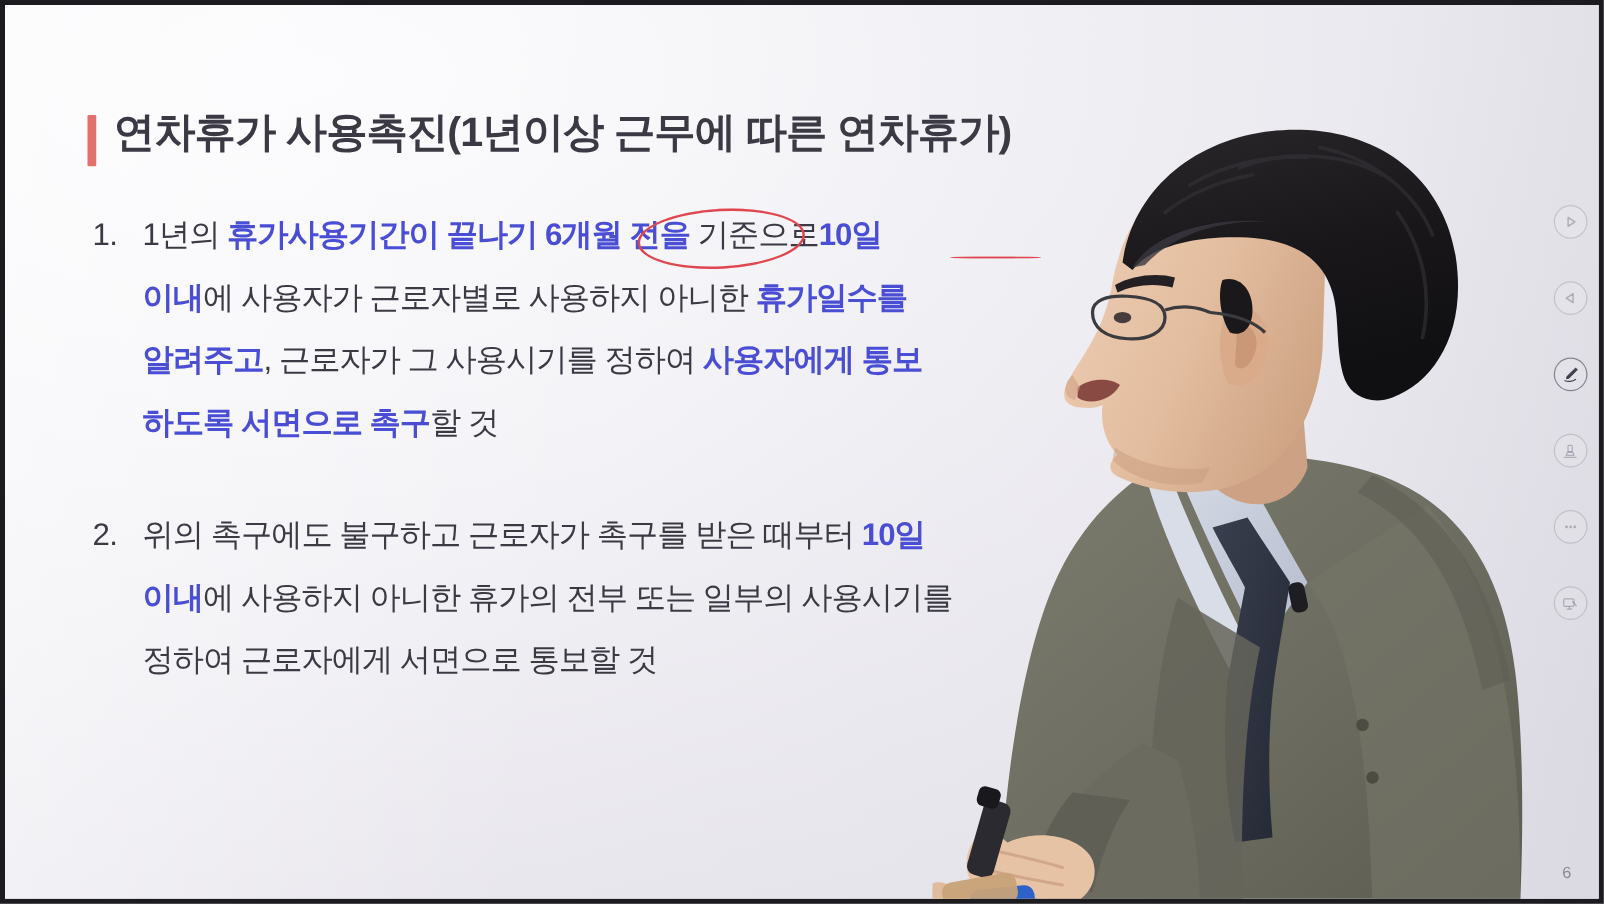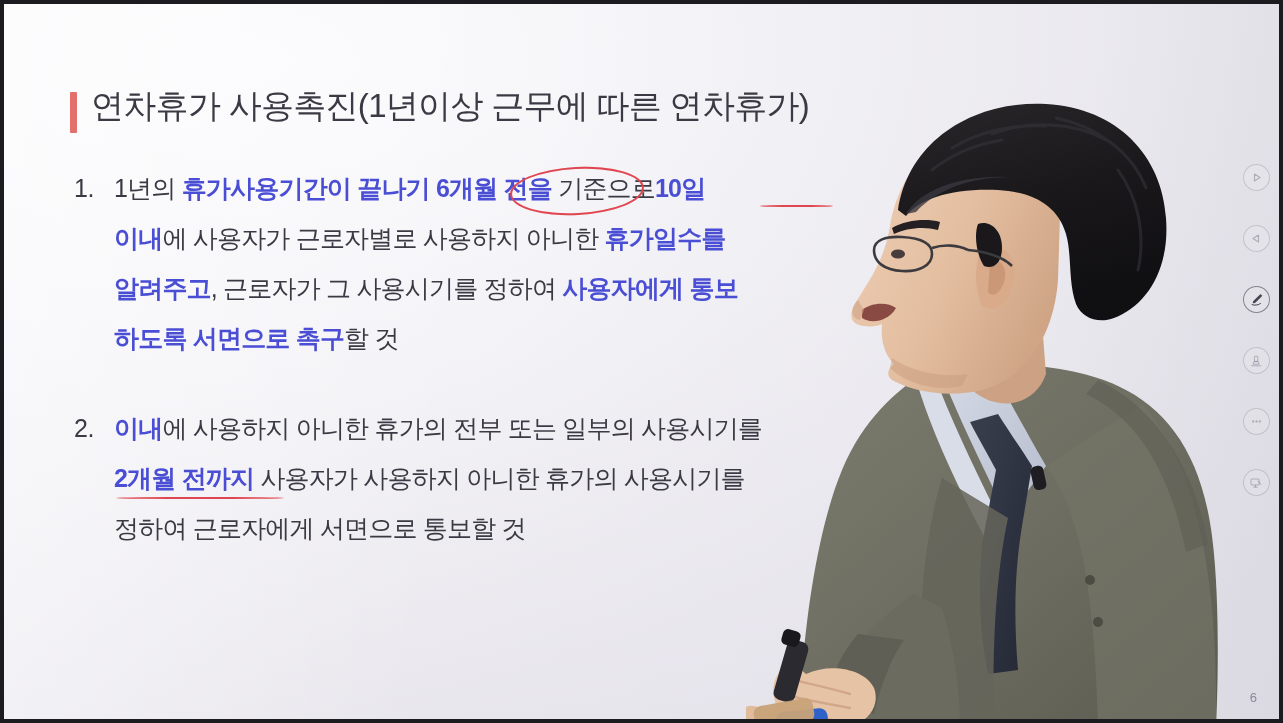--- a/index.html
+++ b/index.html
@@ -54,21 +54,21 @@
   .title-bar {
     width: 7px;
     height: 41px;
     background: #e2706b;
     border-radius: 1px;
     margin-top: 4px;
     flex: 0 0 auto;
   }
   .slide-title {
     font-size: 33px;
-    font-weight: normal;
+    font-weight: bold;
     color: #3b3a44;
     letter-spacing: -0.7px;
     line-height: 1.12;
     white-space: nowrap;
     text-align: right;
   }
 
   .para {
     display: flex;
     margin-bottom: 40px;
@@ -204,30 +204,29 @@
           <span class="hl">하도록 서면으로 촉구</span><span>할 것</span>
         </div>
 
       </div>
     </div>
 
     <div class="para">
       <div class="para-num">2.</div>
       <div class="para-body">
 
+        <div class="line">
+          <span>위의 촉구에도 불구하고 근로자가 촉구를 받은 때부터 </span><span class="hl">10일</span>
+        </div>
 
         <div class="line">
           <span class="hl">이내</span><span>에 사용하지 아니한 휴가의 전부 또는 일부의 사용시기를</span>
         </div>
 
 
-        <div class="line">
-          <span class="hl">2개월 전까지</span><span> 사용자가 사용하지 아니한 휴가의 사용시기를</span>
-          <span class="ann-underline" style="left:2px; top:44px; width:168px;"></span>
-        </div>
 
         <div class="line">
           <span>정하여 근로자에게 서면으로 통보할 것</span>
         </div>
 
       </div>
     </div>
 
   </div>
 

